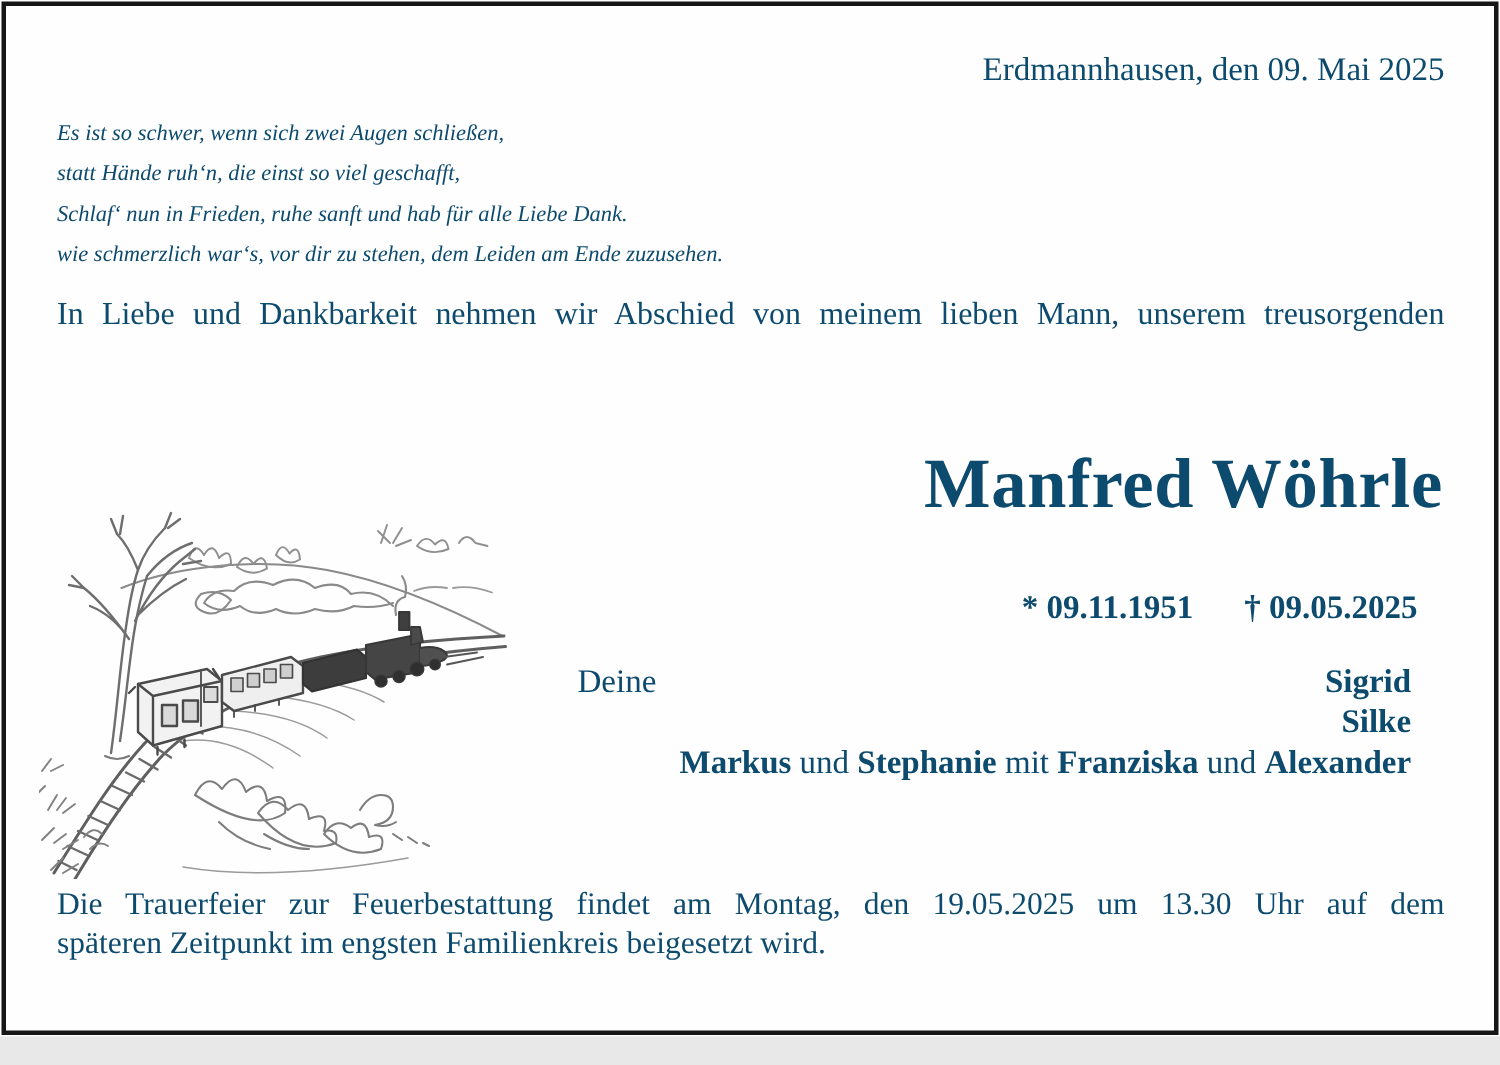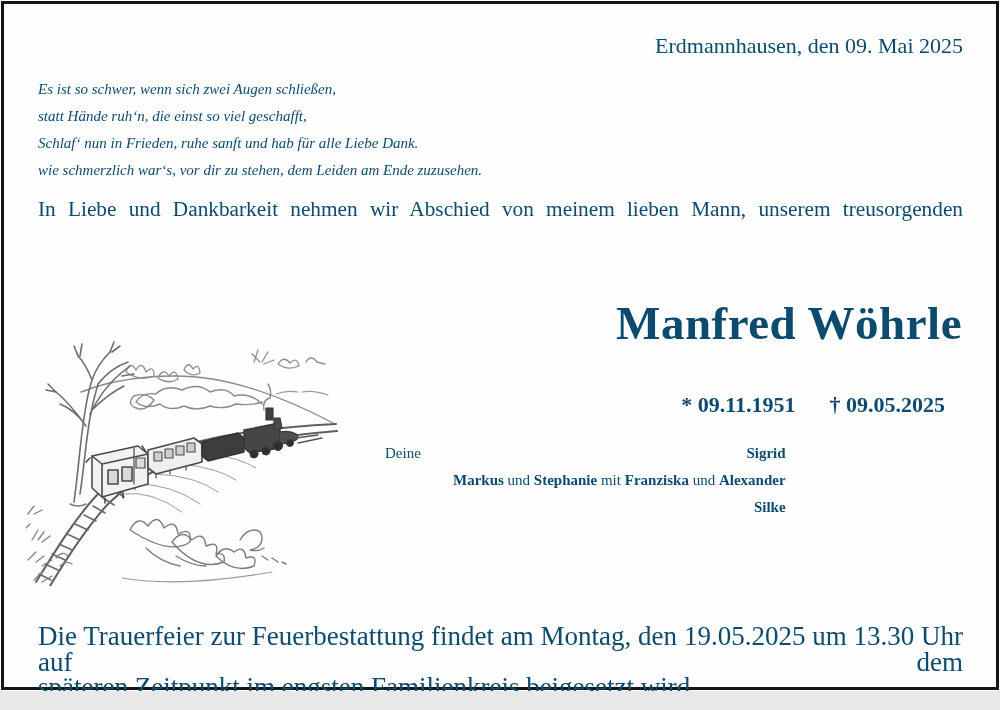--- a/index.html
+++ b/index.html
@@ -11,25 +11,25 @@
   .frame{position:absolute;inset:1px;border:3px solid #161616;pointer-events:none;}
   .abs{position:absolute;}
   .dateline{top:33px;right:37px;font-size:22px;}
   .poem{top:76px;left:38px;font-size:15px;font-style:italic;line-height:27px;}
   .intro{top:196px;left:38px;width:925px;font-size:21.3px;line-height:27.5px;}
   .jline{text-align:justify;text-align-last:justify;font-family:Liberation Serif, serif;}
   .center-col{left:124px;right:38px;text-align:right;}
   .deceased-name{top:299px;font-size:47px;font-weight:700;letter-spacing:.5px;line-height:1.05;}
   .dates{top:360px;font-size:22px;font-weight:700;margin-top:32px;}
   .dates span{display:inline-block;margin:0 17px;}
-  .family{top:440px;left:385px;display:flex;font-size:15px;line-height:27px;}
+  .family{top:440px;left:385px;display:flex;font-size:22px;line-height:27px;}
   .family .label{width:68px;flex:0 0 68px;}
   .family .names{white-space:nowrap;text-align:right;}
   .b{font-weight:700;}
-  .funeral{top:624px;left:38px;width:925px;font-size:27px;line-height:25.7px;}
+  .funeral{top:590px;left:38px;width:925px;font-size:21px;line-height:25.7px;}
   .sketch{top:334px;left:26px;width:312px;height:252px;}
   .sketch svg{width:100%;height:100%;}
 </style>
 </head>
 <body>
 
 <div class="page">
   <div class="frame"></div>
 
   <div class="abs dateline">Erdmannhausen, den 09. Mai 2025</div>
@@ -48,22 +48,22 @@
   <div class="abs center-col deceased-name">Manfred Wöhrle</div>
 
   <div class="abs center-col dates">
     <span>* 09.11.1951</span><span>† 09.05.2025</span>
   </div>
 
   <div class="abs family">
     <div class="label">Deine</div>
     <div class="names">
       <div><span class="b">Sigrid</span></div>
+      <div><span class="b">Silke</span></div>
       <div><span class="b">Markus</span><span> und </span><span class="b">Stephanie</span><span> mit </span><span class="b">Franziska</span><span> und </span><span class="b">Alexander</span></div>
-      <div><span class="b">Silke</span></div>
     </div>
   </div>
 
   <div class="abs funeral">
     <div class="jline">Die Trauerfeier zur Feuerbestattung findet am Montag, den 19.05.2025 um 13.30 Uhr auf dem</div>
     <div>späteren Zeitpunkt im engsten Familienkreis beigesetzt wird.</div>
   </div>
 
   <div class="abs sketch">
     <svg viewBox="0 0 312 252" xmlns="http://www.w3.org/2000/svg" fill="none" stroke-linecap="round" stroke-linejoin="round">

